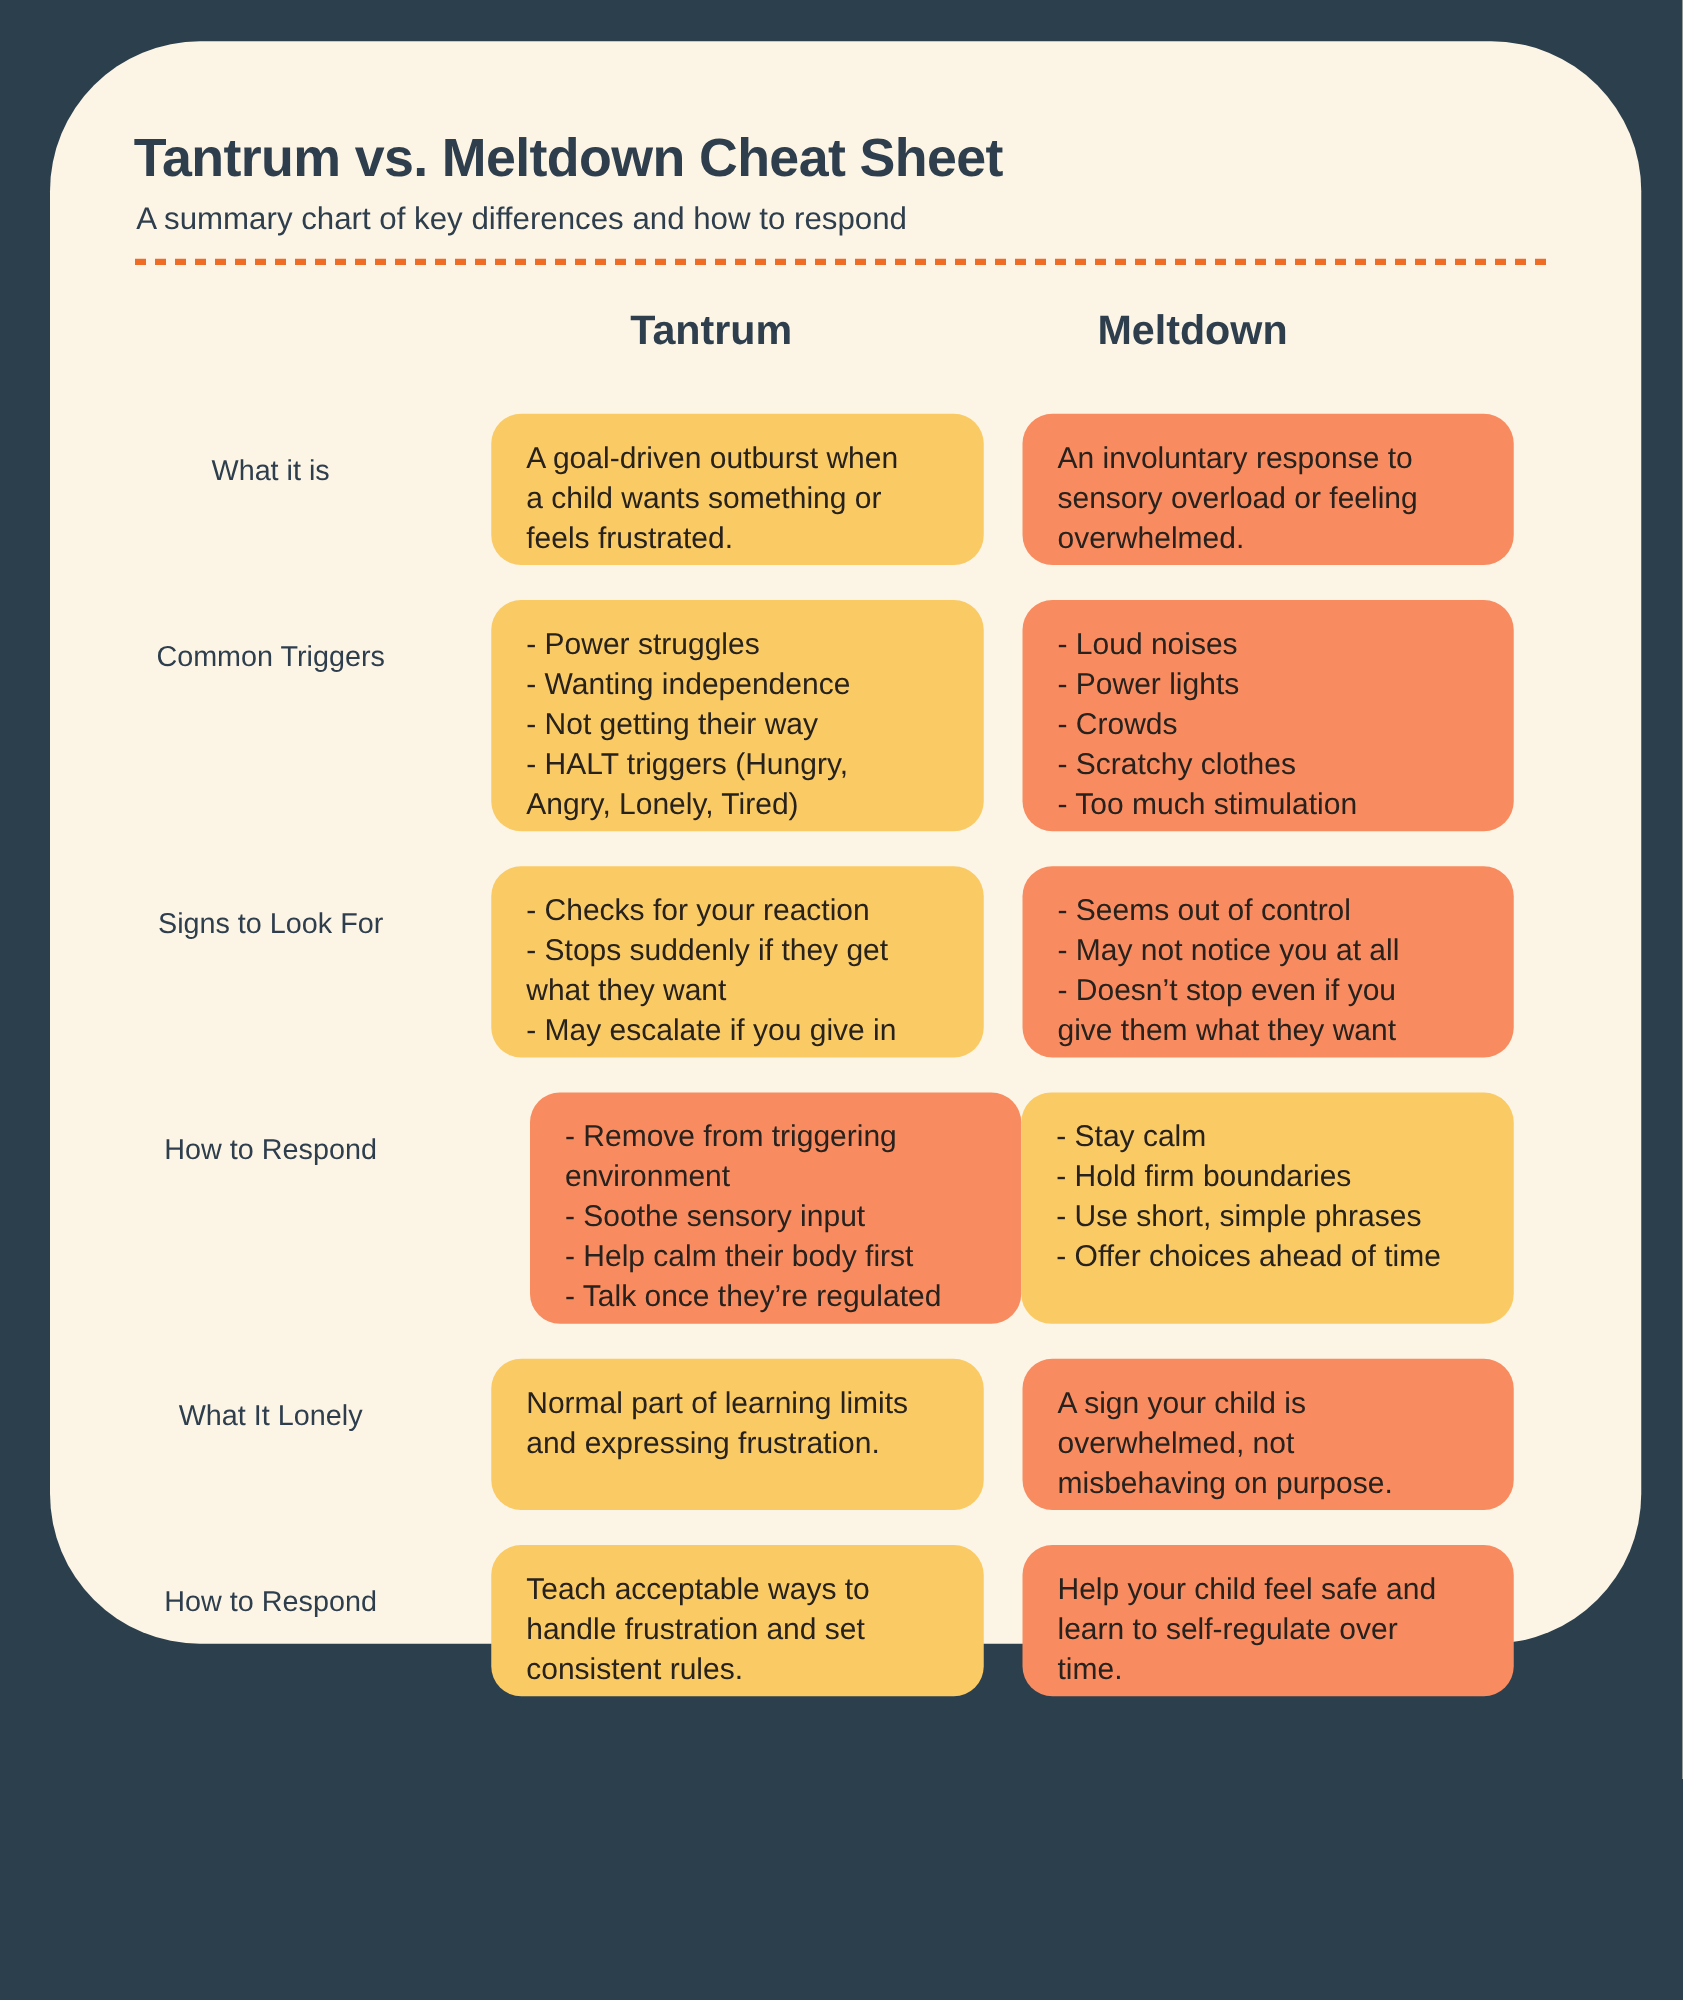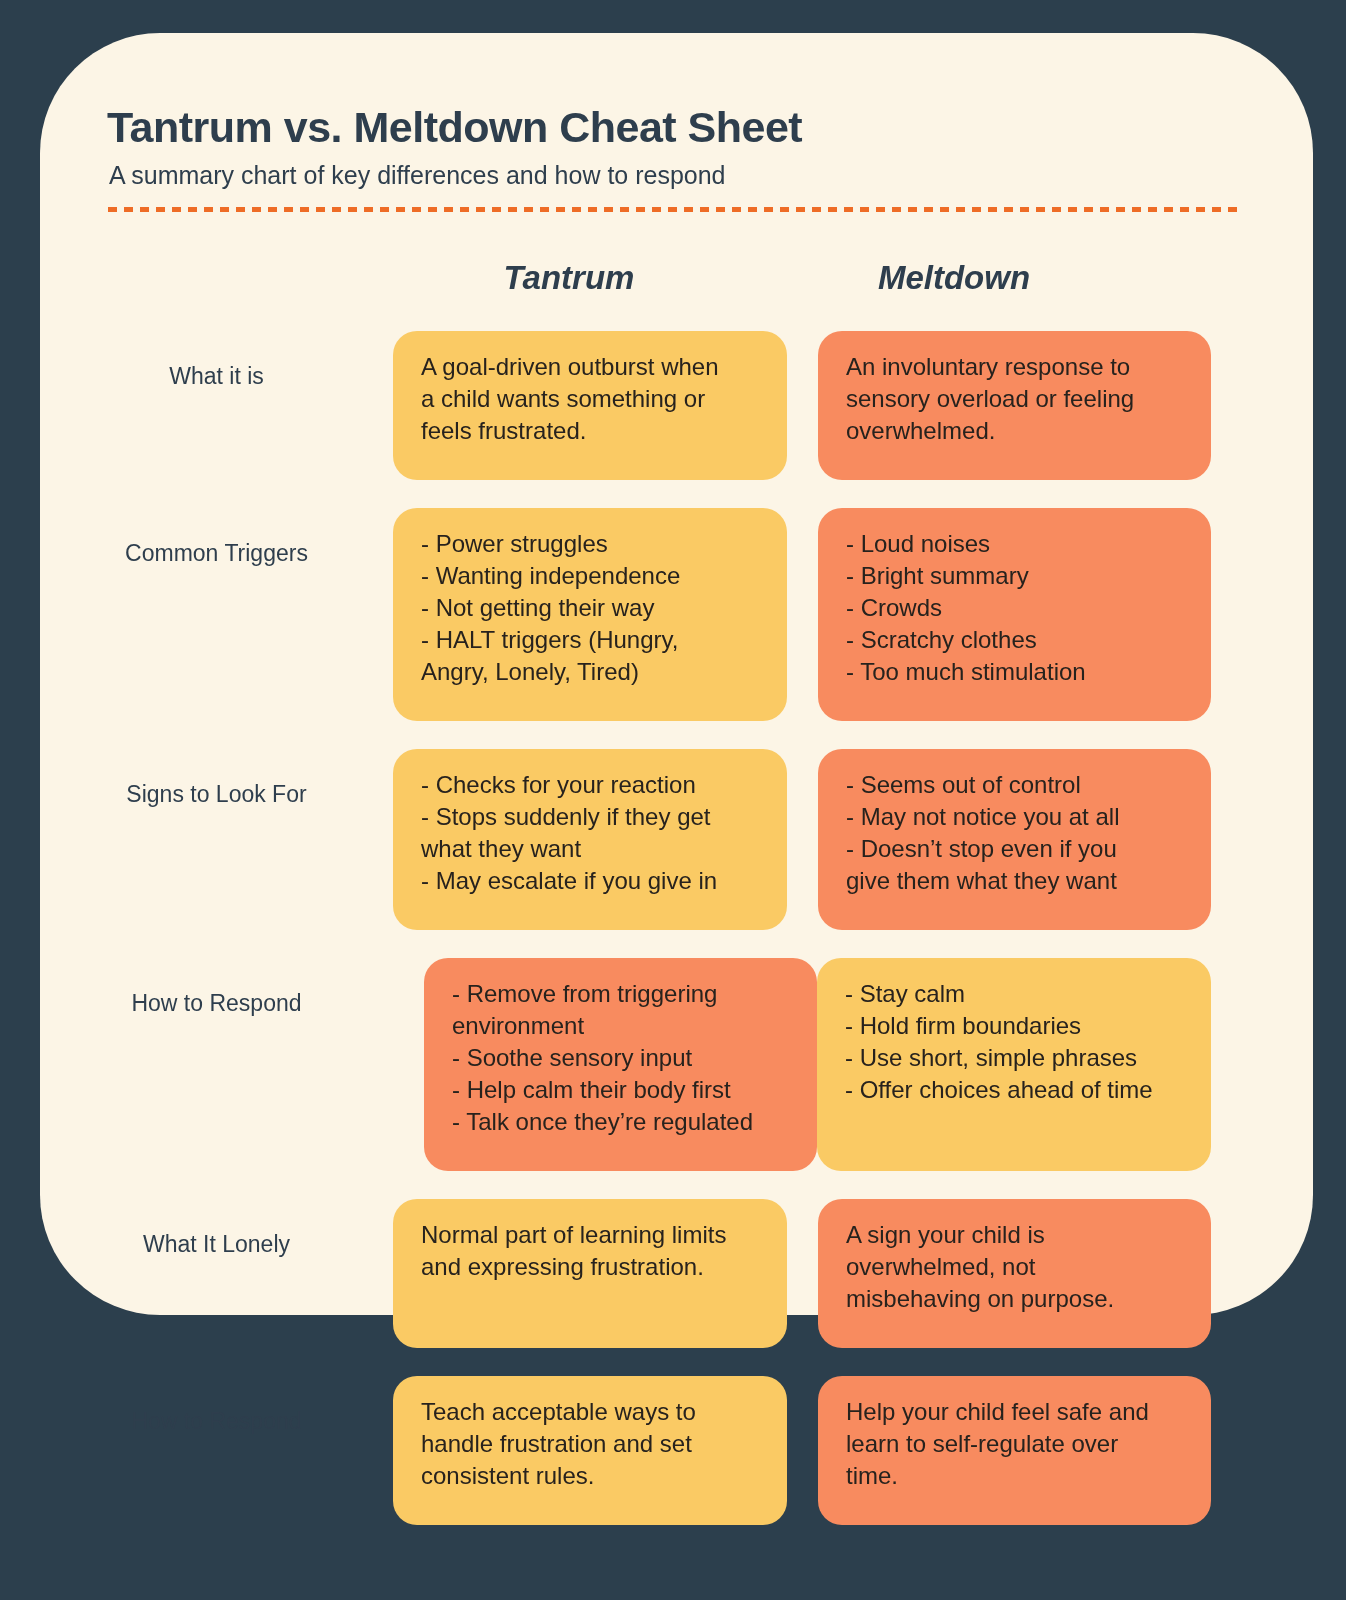--- a/index.html
+++ b/index.html
@@ -43,22 +43,22 @@
   .dotted-divider{
     position:absolute;
     left:68px; top:174px;
     width:1129px; height:5px;
     background:repeating-linear-gradient(90deg,
       var(--divider) 0px, var(--divider) 9px,
       transparent 9px, transparent 16px);
   }
   .col-headers{
     position:absolute;
-    left:0; top:226px;
-    width:100%; height:42px;font-style:italic;
+    left:0; top:212px;
+    width:100%; height:42px;
   }
   .col-header{
     position:absolute;
     transform:translateX(-50%);
     font-size:33px;
     font-weight:bold;
     color:var(--heading-text);
     white-space:nowrap;
   }
   .col-header.tantrum{ left:529px; }
@@ -77,21 +77,21 @@
     width:353px;
     padding-top:32px;
     text-align:center;
     font-size:23px;
     font-weight:normal;
     color:var(--heading-text);
     flex:none;
   }
   .card{
     border-radius:24px;
-    padding:20px 52px 33px 28px;
+    padding:20px 52px 5px 28px;
     font-size:24px;
     line-height:32px;
     color:var(--card-text);
     white-space:pre-line;
     flex:none;
   }
   .card.tantrum{
     width:394px;
     background:var(--tantrum-card);
   }
@@ -123,21 +123,21 @@
       <div class="card meltdown">An involuntary response to sensory overload or feeling overwhelmed.</div>
     </div>
 
     <div class="row">
       <div class="row-label">Common Triggers</div>
       <div class="card tantrum">- Power struggles
 - Wanting independence
 - Not getting their way
 - HALT triggers (Hungry, Angry, Lonely, Tired)</div>
       <div class="card meltdown">- Loud noises
-- Bright summary
+- Power lights
 - Crowds
 - Scratchy clothes
 - Too much stimulation</div>
     </div>
 
     <div class="row">
       <div class="row-label">Signs to Look For</div>
       <div class="card tantrum">- Checks for your reaction
 - Stops suddenly if they get what they want
 - May escalate if you give in</div>

